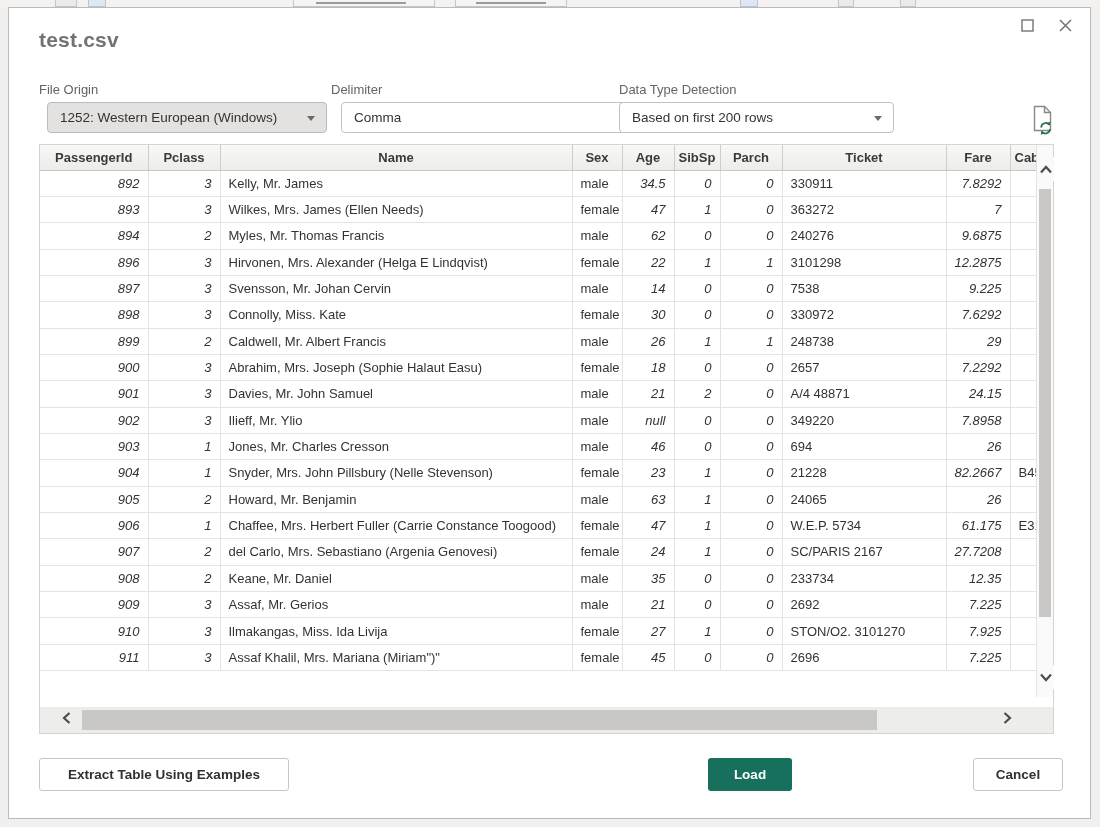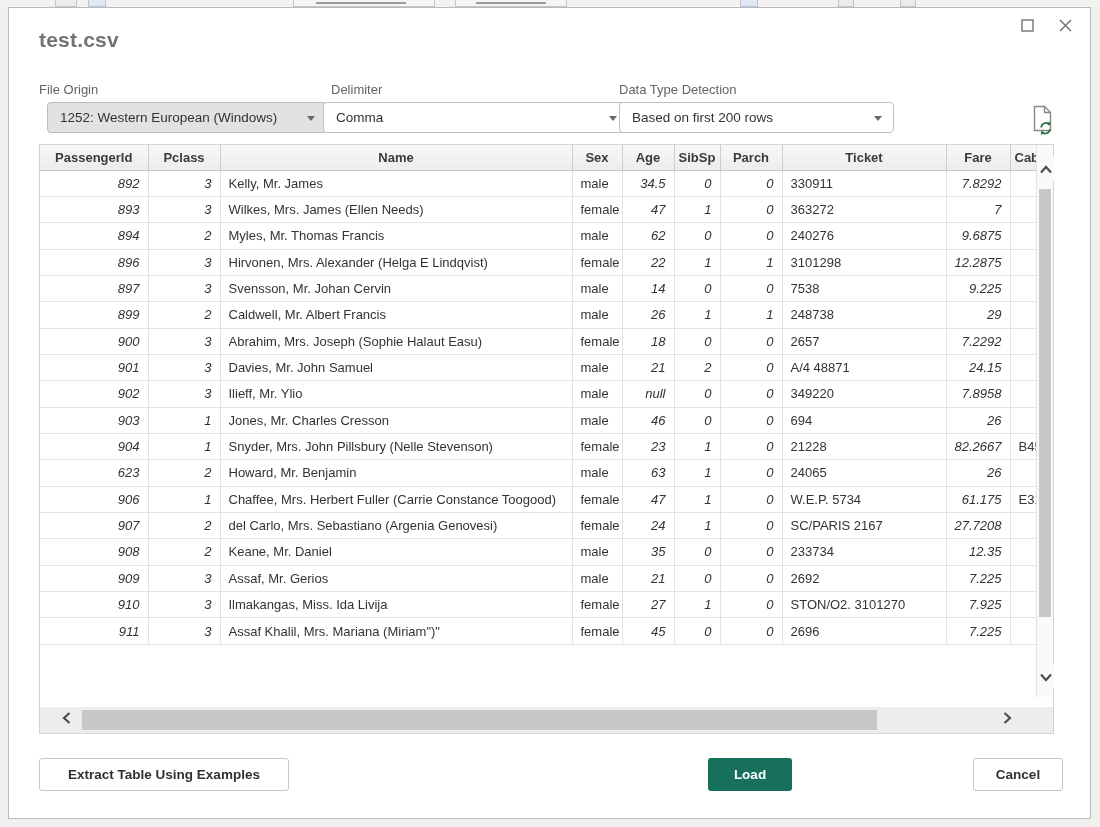--- a/index.html
+++ b/index.html
@@ -132,21 +132,21 @@
 
   <div class="dlg-title">test.csv</div>
 
   <div class="field-label" style="left:30px;">File Origin</div>
   <div class="select gray" style="left:30px;width:280px;margin-left:8px;">
     <span>1252: Western European (Windows)</span>
     <span class="caret"></span>
   </div>
 
   <div class="field-label" style="left:322px;">Delimiter</div>
-  <div class="select" style="left:314px;width:306px;">
+  <div class="select" style="left:332px;width:306px;">
     <span>Comma</span>
     <span class="caret"></span>
   </div>
 
   <div class="field-label" style="left:610px;">Data Type Detection</div>
   <div class="select" style="left:610px;width:275px;">
     <span>Based on first 200 rows</span>
     <span class="caret"></span>
   </div>
 
@@ -245,20 +245,32 @@
               <td class="text">Svensson, Mr. Johan Cervin</td>
               <td class="text">male</td>
               <td class="num">14</td>
               <td class="num">0</td>
               <td class="num">0</td>
               <td class="text">7538</td>
               <td class="num">9.225</td>
               <td class="text"></td>
             </tr>
             <tr>
+              <td class="num">898</td>
+              <td class="num">3</td>
+              <td class="text">Connolly, Miss. Kate</td>
+              <td class="text">female</td>
+              <td class="num">30</td>
+              <td class="num">0</td>
+              <td class="num">0</td>
+              <td class="text">330972</td>
+              <td class="num">7.6292</td>
+              <td class="text"></td>
+            </tr>
+            <tr>
               <td class="num">899</td>
               <td class="num">2</td>
               <td class="text">Caldwell, Mr. Albert Francis</td>
               <td class="text">male</td>
               <td class="num">26</td>
               <td class="num">1</td>
               <td class="num">1</td>
               <td class="text">248738</td>
               <td class="num">29</td>
               <td class="text"></td>
@@ -317,21 +329,21 @@
               <td class="text">Snyder, Mrs. John Pillsbury (Nelle Stevenson)</td>
               <td class="text">female</td>
               <td class="num">23</td>
               <td class="num">1</td>
               <td class="num">0</td>
               <td class="text">21228</td>
               <td class="num">82.2667</td>
               <td class="text">B45</td>
             </tr>
             <tr>
-              <td class="num">623</td>
+              <td class="num">905</td>
               <td class="num">2</td>
               <td class="text">Howard, Mr. Benjamin</td>
               <td class="text">male</td>
               <td class="num">63</td>
               <td class="num">1</td>
               <td class="num">0</td>
               <td class="text">24065</td>
               <td class="num">26</td>
               <td class="text"></td>
             </tr>

